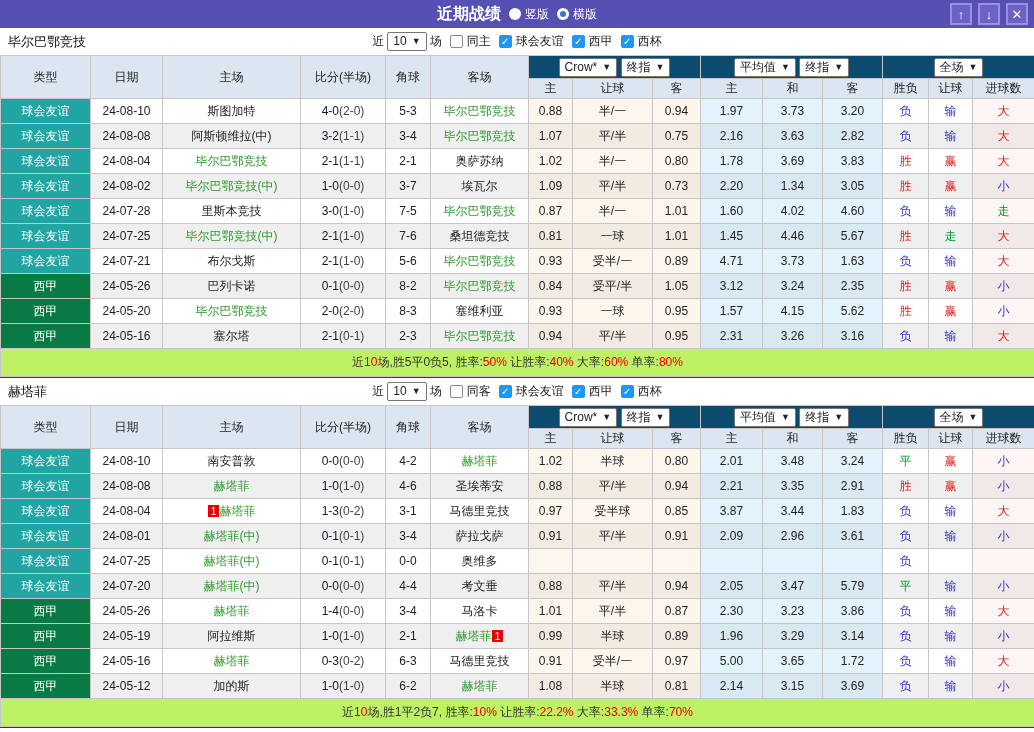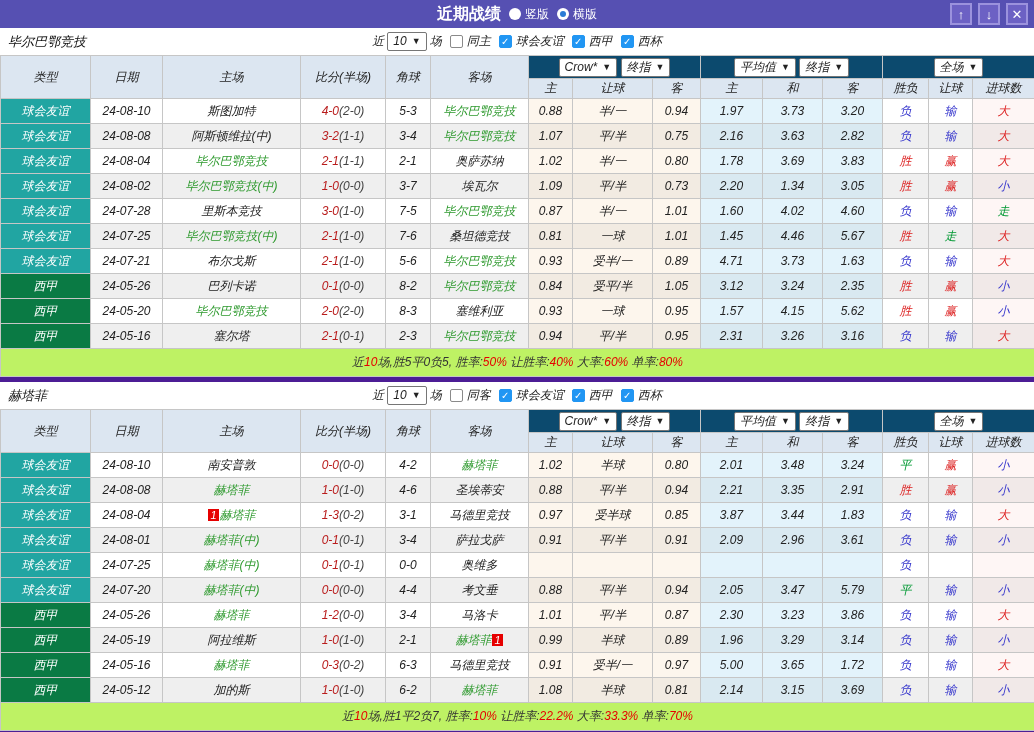--- a/index.html
+++ b/index.html
@@ -35,30 +35,30 @@
   .group-row th { height:23px; padding:1px 2px; }
   .sub-row th { height:20px; }
   .group-cell { background:#0c4a6e; }
   tbody td { height:25px; }
   tbody tr:nth-child(even) { background:#EFEFEF; }
   td.c-odds { background:rgba(248,224,196,0.30); }
   td.c-avg  { background:rgba(186,224,245,0.40); }
   td.c-goal { background:rgba(252,216,208,0.22); }
   .type-friendly { background:#21A5A2; color:#fff; }
   .type-league   { background:#0A7A44; color:#fff; }
-  .score-main { color:#b91c1c; }
+  .score-main { color:#0f172a; }
   .score-half { color:#444; }
   .focus { color:#2E9A2E; }
   .badge { background:#E60000; color:#fff; font-size:11px; padding:0 2px; margin:0 1px; }
   .res-red   { color:#DD2222; }
   .res-blue  { color:#3333CC; }
   .res-green { color:#009933; }
   tfoot td { height:28px; background:#bef264; color:#333; }
   tfoot .red { color:#E60000; }
-  section { border-bottom:5px solid #4c1d95;font-style:italic; }
+  section { border-bottom:1px solid #4c1d95; }
 </style>
 </head>
 <body>
 
 <div class="titlebar">
   <div class="title-center">
     <span class="page-title">近期战绩</span>
     <span class="radio-opt">
       <span class="radio-circle"></span>
       <span>竖版</span>
@@ -549,21 +549,21 @@
     <td class="c-avg">5.79</td>
     <td class="res-green">平</td>
     <td class="res-blue">输</td>
     <td class="c-goal res-blue">小</td>
   </tr>
 
   <tr class="data-row">
     <td class="type-league">西甲</td>
     <td>24-05-26</td>
     <td><span class="focus">赫塔菲</span></td>
-    <td><span class="score-main">1-2</span><span class="score-half">(0-0)</span></td>
+    <td><span class="score-main">1-4</span><span class="score-half">(0-0)</span></td>
     <td>3-4</td>
     <td><span>马洛卡</span></td>
     <td class="c-odds">1.01</td>
     <td class="c-odds">平/半</td>
     <td class="c-odds">0.87</td>
     <td class="c-avg">2.30</td>
     <td class="c-avg">3.23</td>
     <td class="c-avg">3.86</td>
     <td class="res-blue">负</td>
     <td class="res-blue">输</td>

